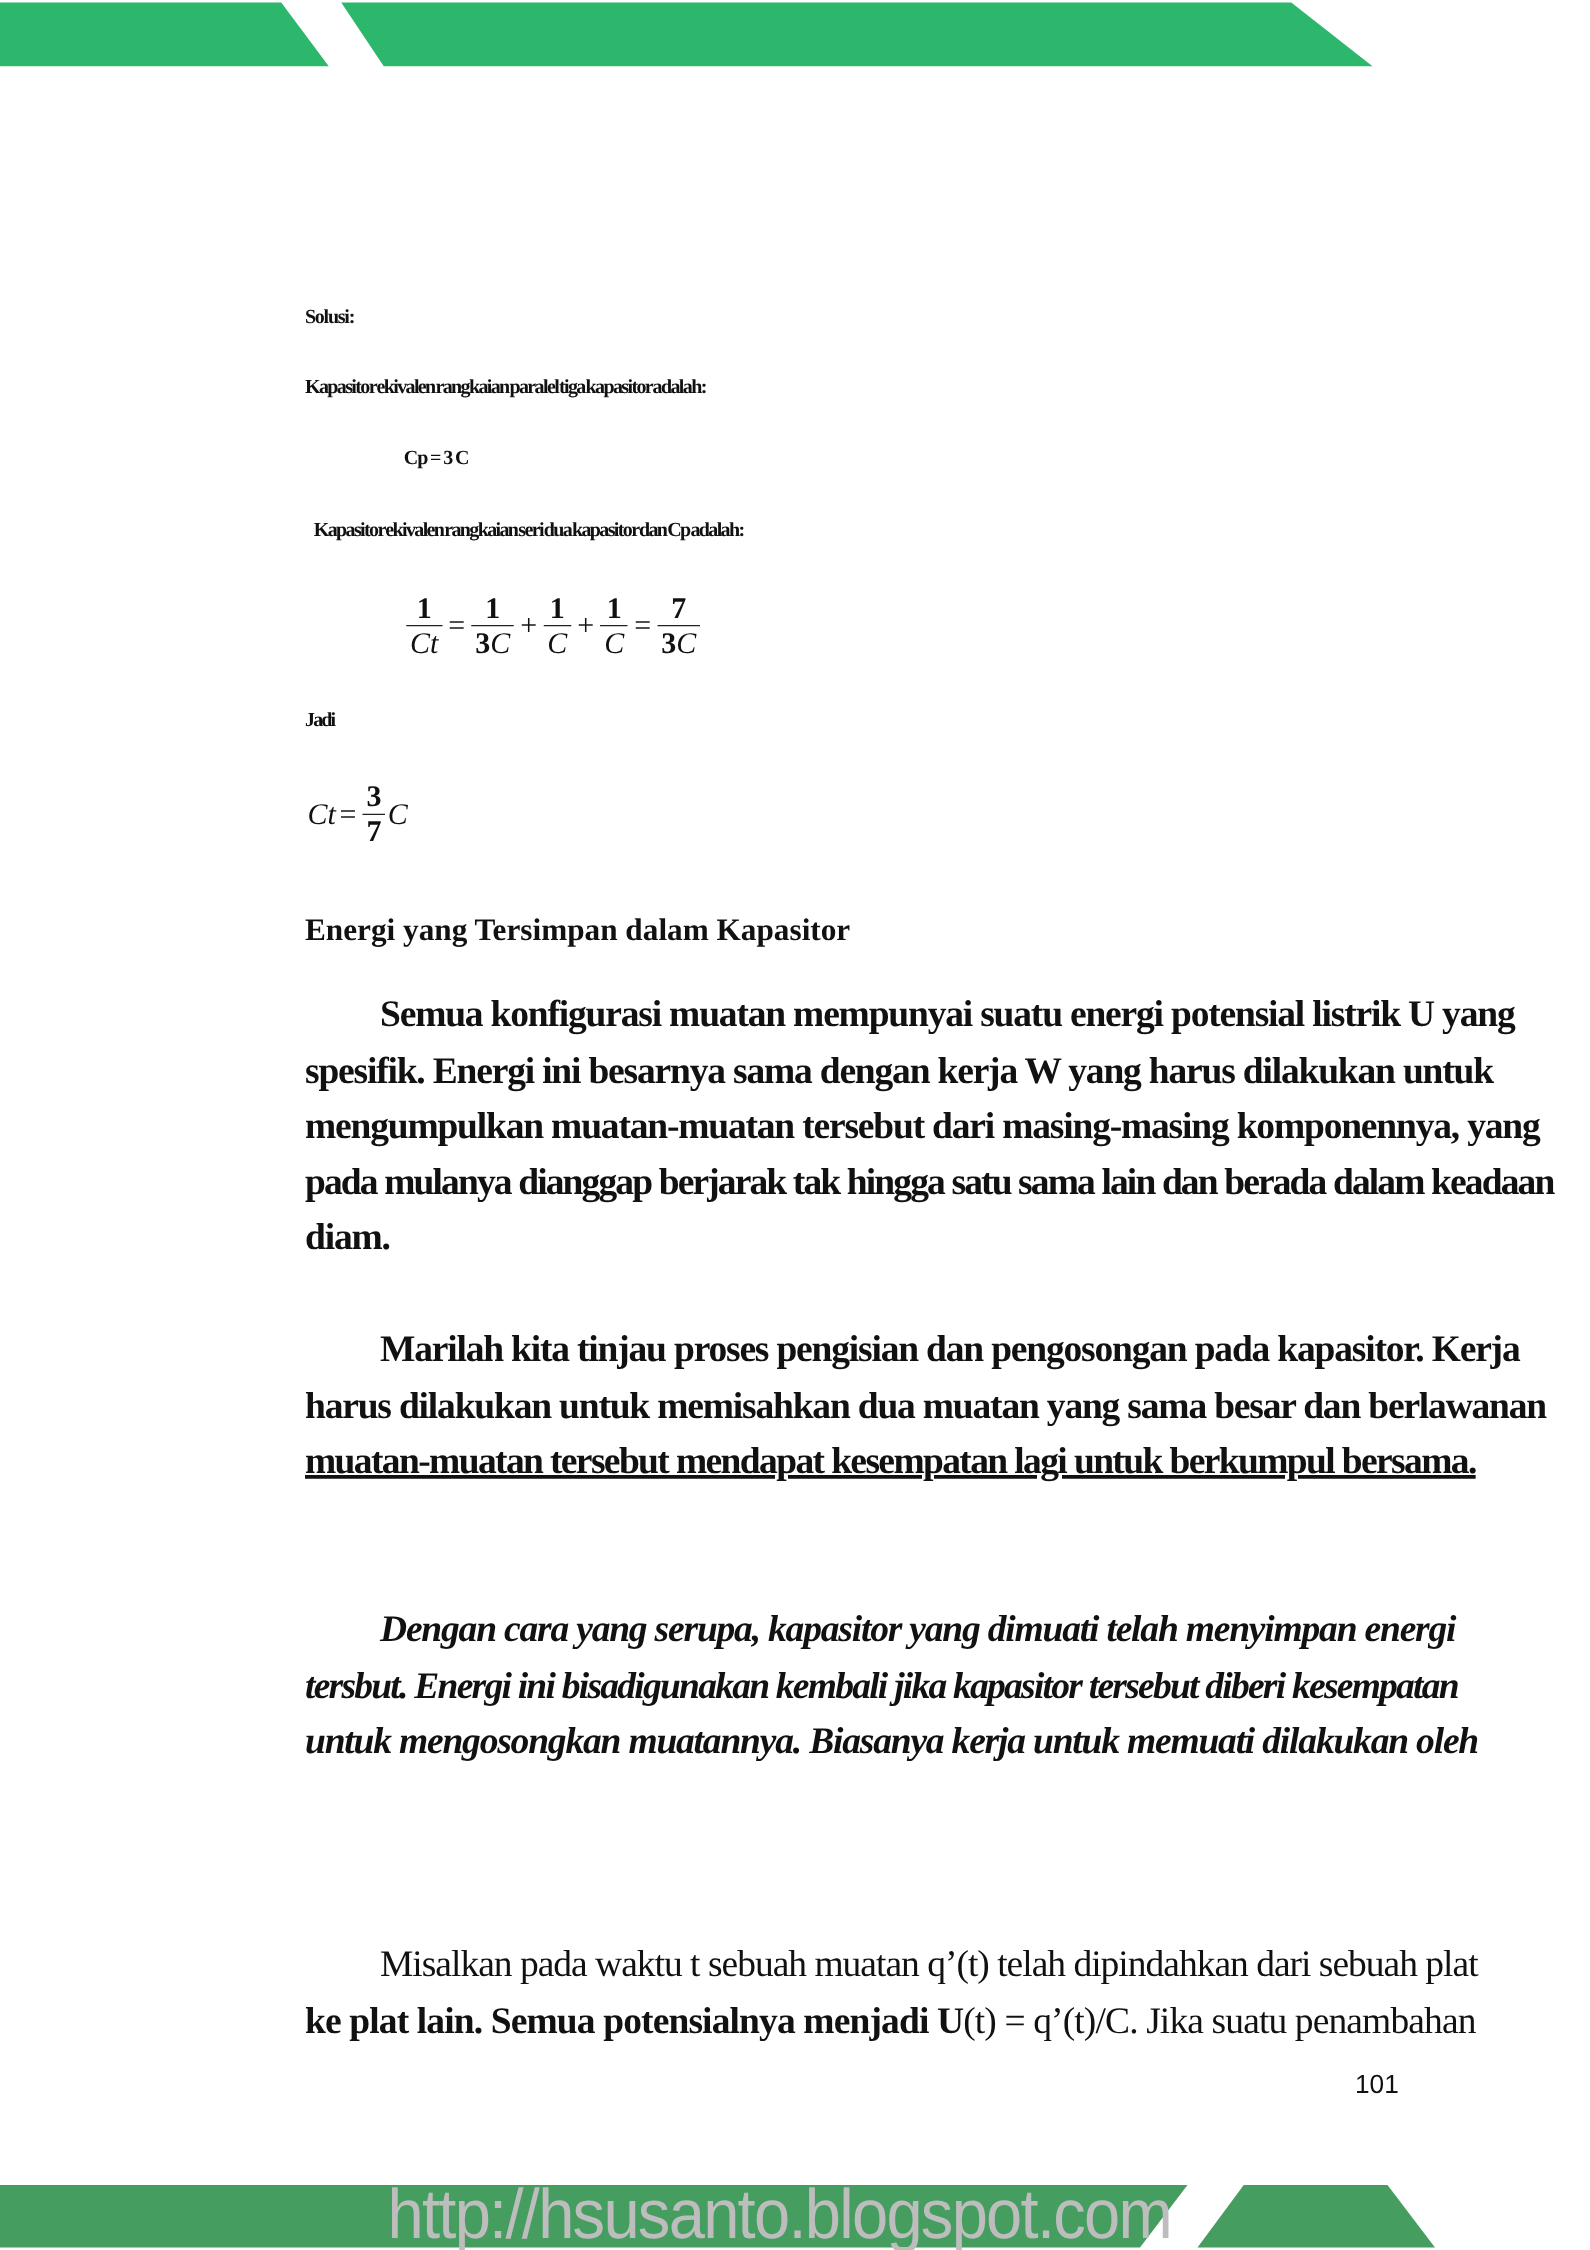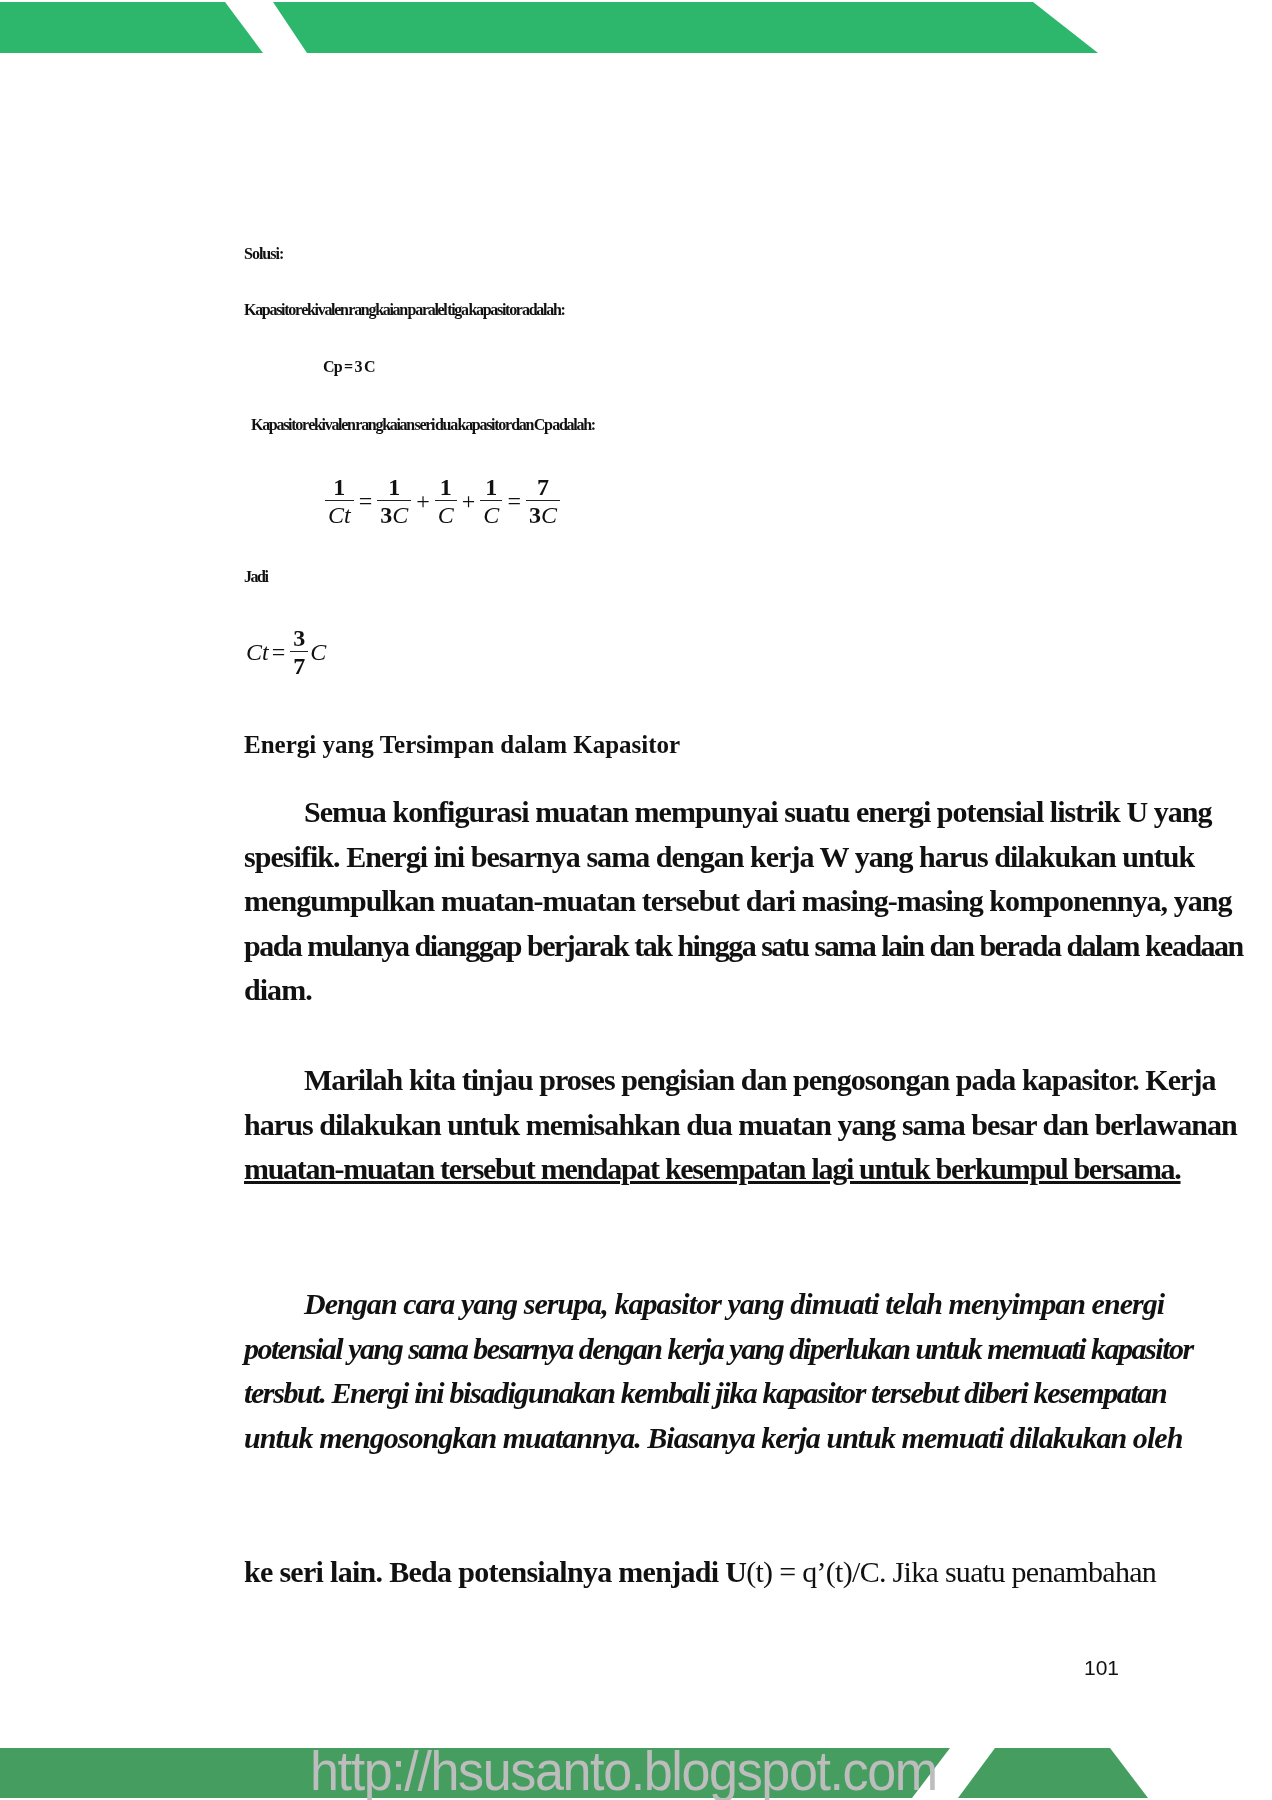--- a/index.html
+++ b/index.html
@@ -125,27 +125,27 @@
 </div>
 
 <div class="para" style="top:1058px;">
   <span class="ln"><span class="indent"></span><span>Marilah kita tinjau proses pengisian dan pengosongan pada kapasitor. Kerja</span></span>
   <span class="ln">harus dilakukan untuk memisahkan dua muatan yang sama besar dan berlawanan</span>
   <span class="ln last" style="letter-spacing:-1.3px;text-decoration:underline;">muatan-muatan tersebut mendapat kesempatan lagi untuk berkumpul bersama.</span>
 </div>
 
 <div class="para" style="top:1282px;font-style:italic;">
   <span class="ln"><span class="indent"></span><span>Dengan cara yang serupa, kapasitor yang dimuati telah menyimpan energi</span></span>
-  <span class="ln" style="letter-spacing:-1.5px;">potensial yang sama besarnya dengan kerja yang diperlukan untuk memuati kapasitor</span>
   <span class="ln" style="letter-spacing:-1.4px;">tersbut. Energi ini bisadigunakan kembali jika kapasitor tersebut diberi kesempatan</span>
   <span class="ln">untuk mengosongkan muatannya. Biasanya kerja untuk memuati dilakukan oleh</span>
 </div>
 
 <div class="para" style="top:1550px;">
-  <span class="ln" style="letter-spacing:-0.7px;"><span>ke seri lain. Beda potensialnya menjadi U</span><span style="font-weight:normal;">(t) = q’(t)/C. Jika suatu penambahan</span></span>
+  <span class="ln" style="font-weight:normal; letter-spacing:-0.8px;"><span class="indent"></span><span>Misalkan pada waktu t sebuah muatan q’(t) telah dipindahkan dari sebuah plat</span></span>
+  <span class="ln" style="letter-spacing:-0.7px;"><span>ke plat lain. Semua potensialnya menjadi U</span><span style="font-weight:normal;">(t) = q’(t)/C. Jika suatu penambahan</span></span>
 </div>
 
 <div id="page-number">101</div>
 
 <div class="banner" id="bottom-banner">
   <svg width="1272" height="55" viewBox="0 0 1272 55">
     <polygon points="0,3 950,3 912,53 0,53" fill="#459e5f"></polygon>
     <polygon points="995,3 1110,3 1148,53 958,53" fill="#459e5f"></polygon>
   </svg>
 </div>

